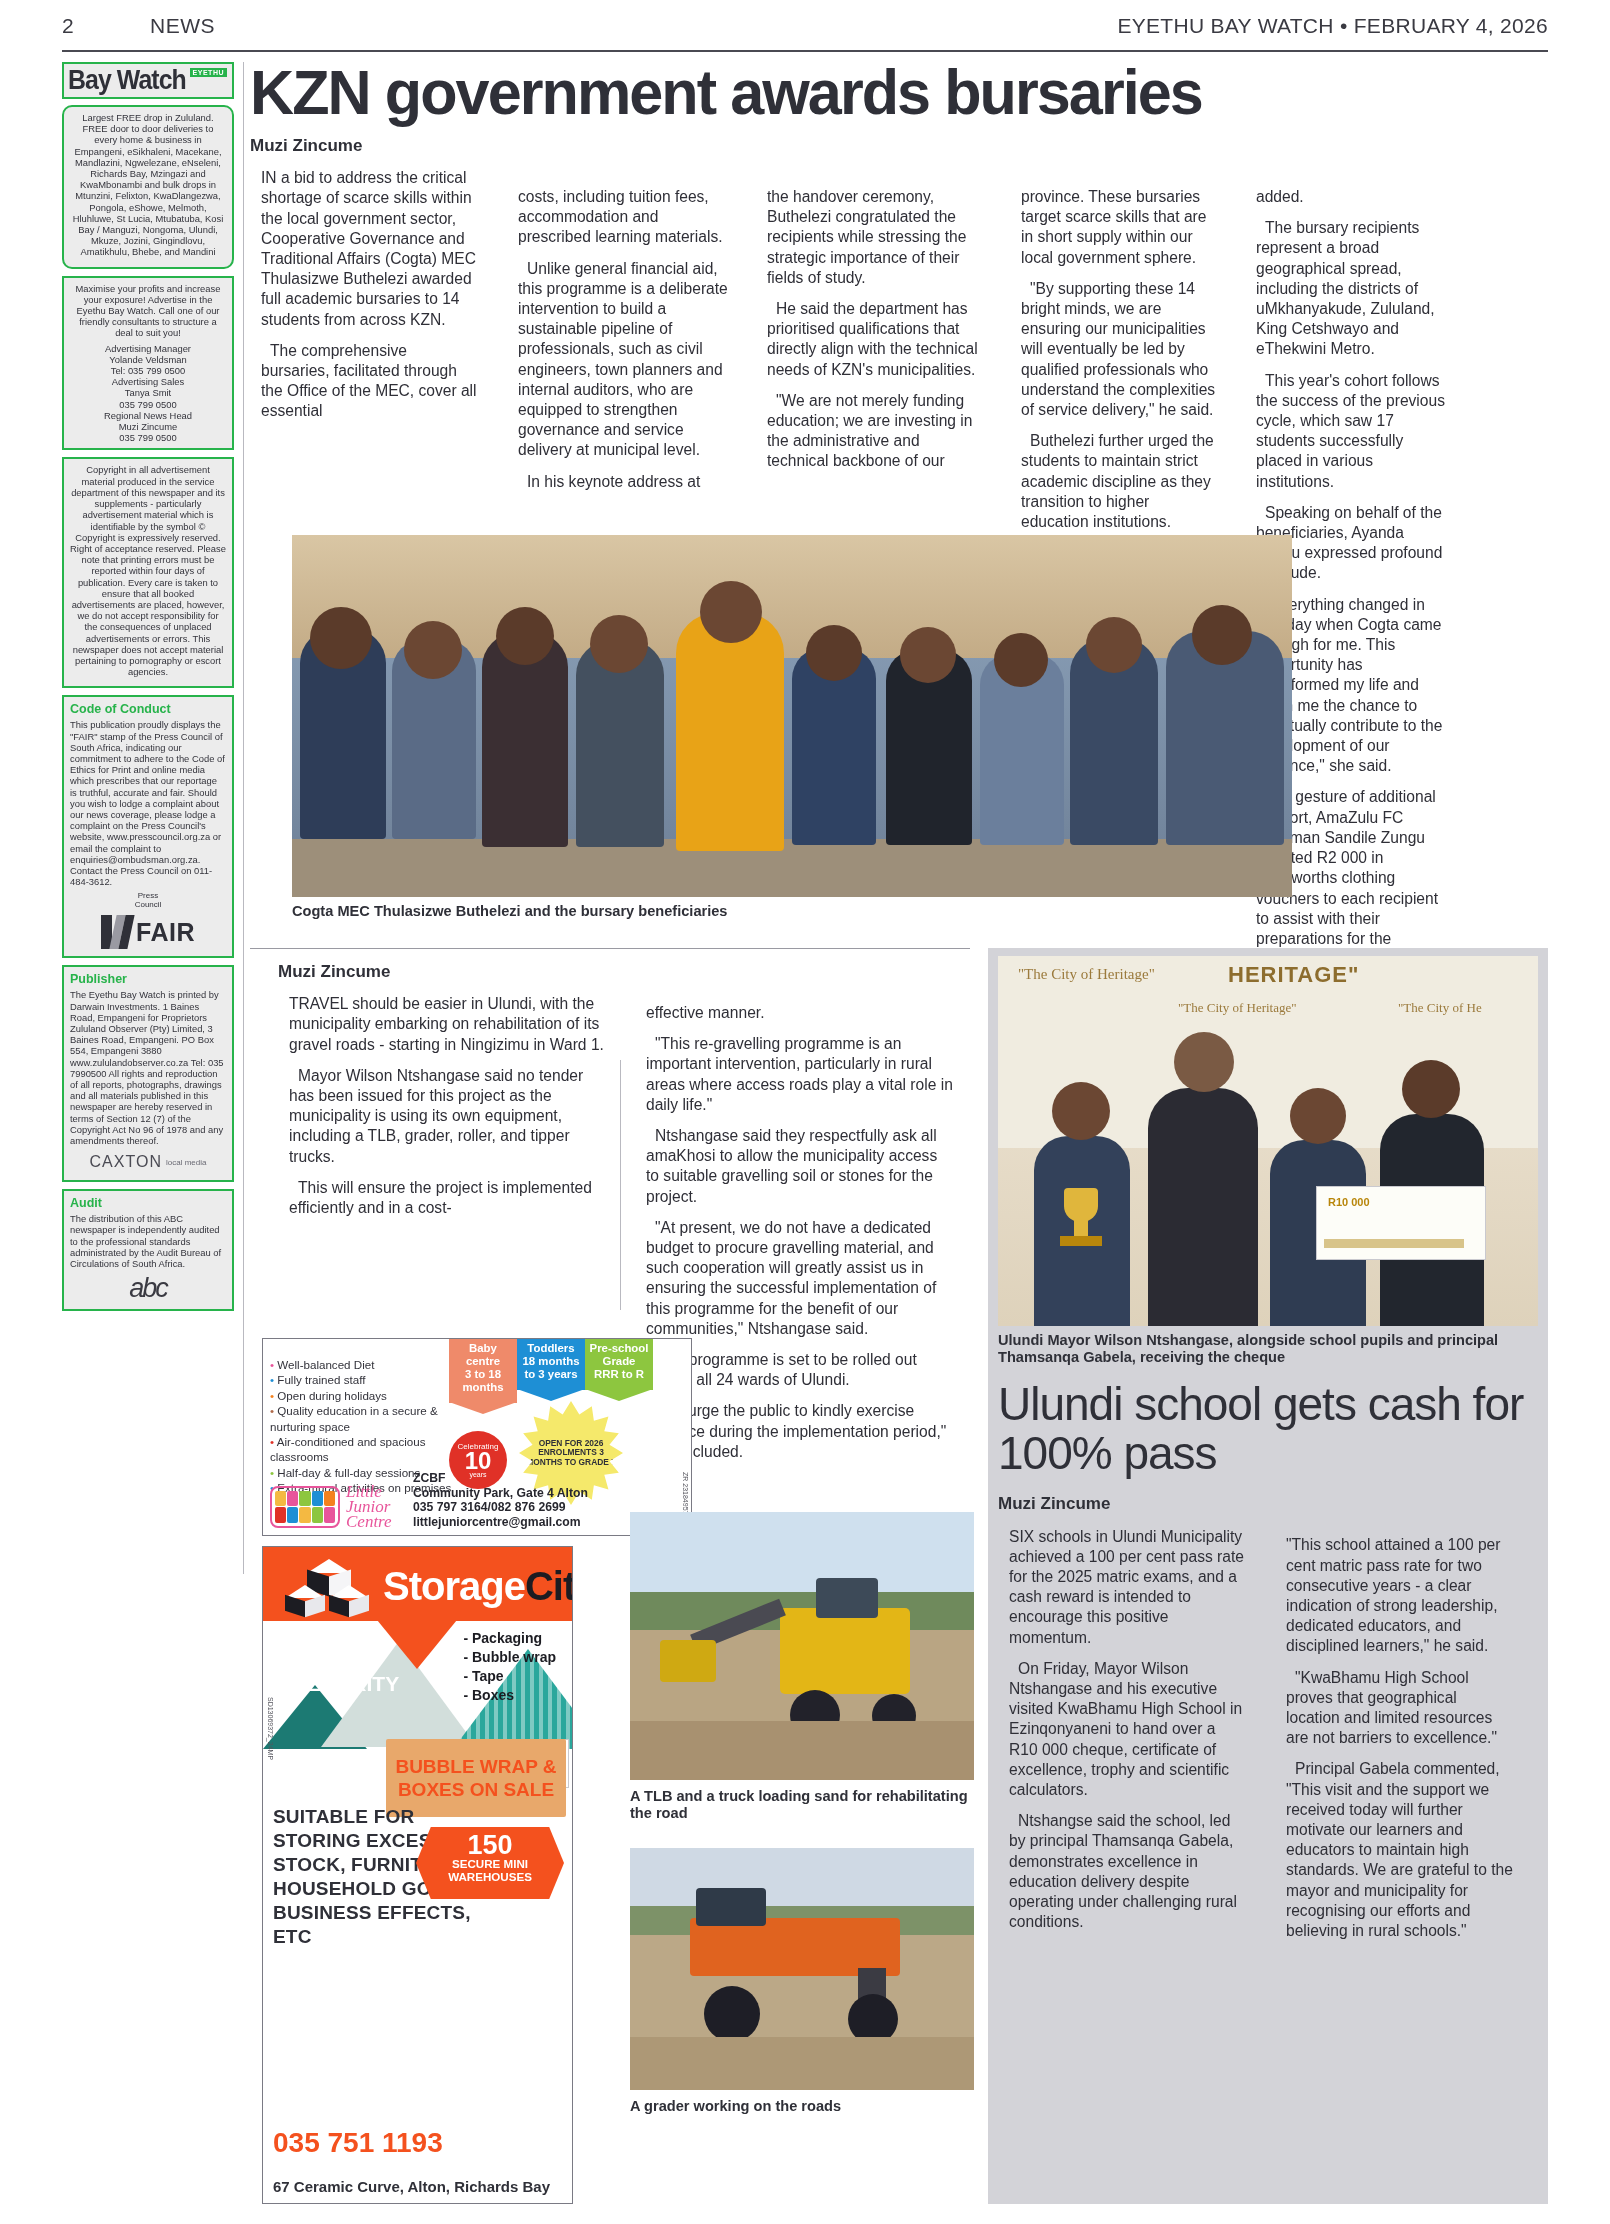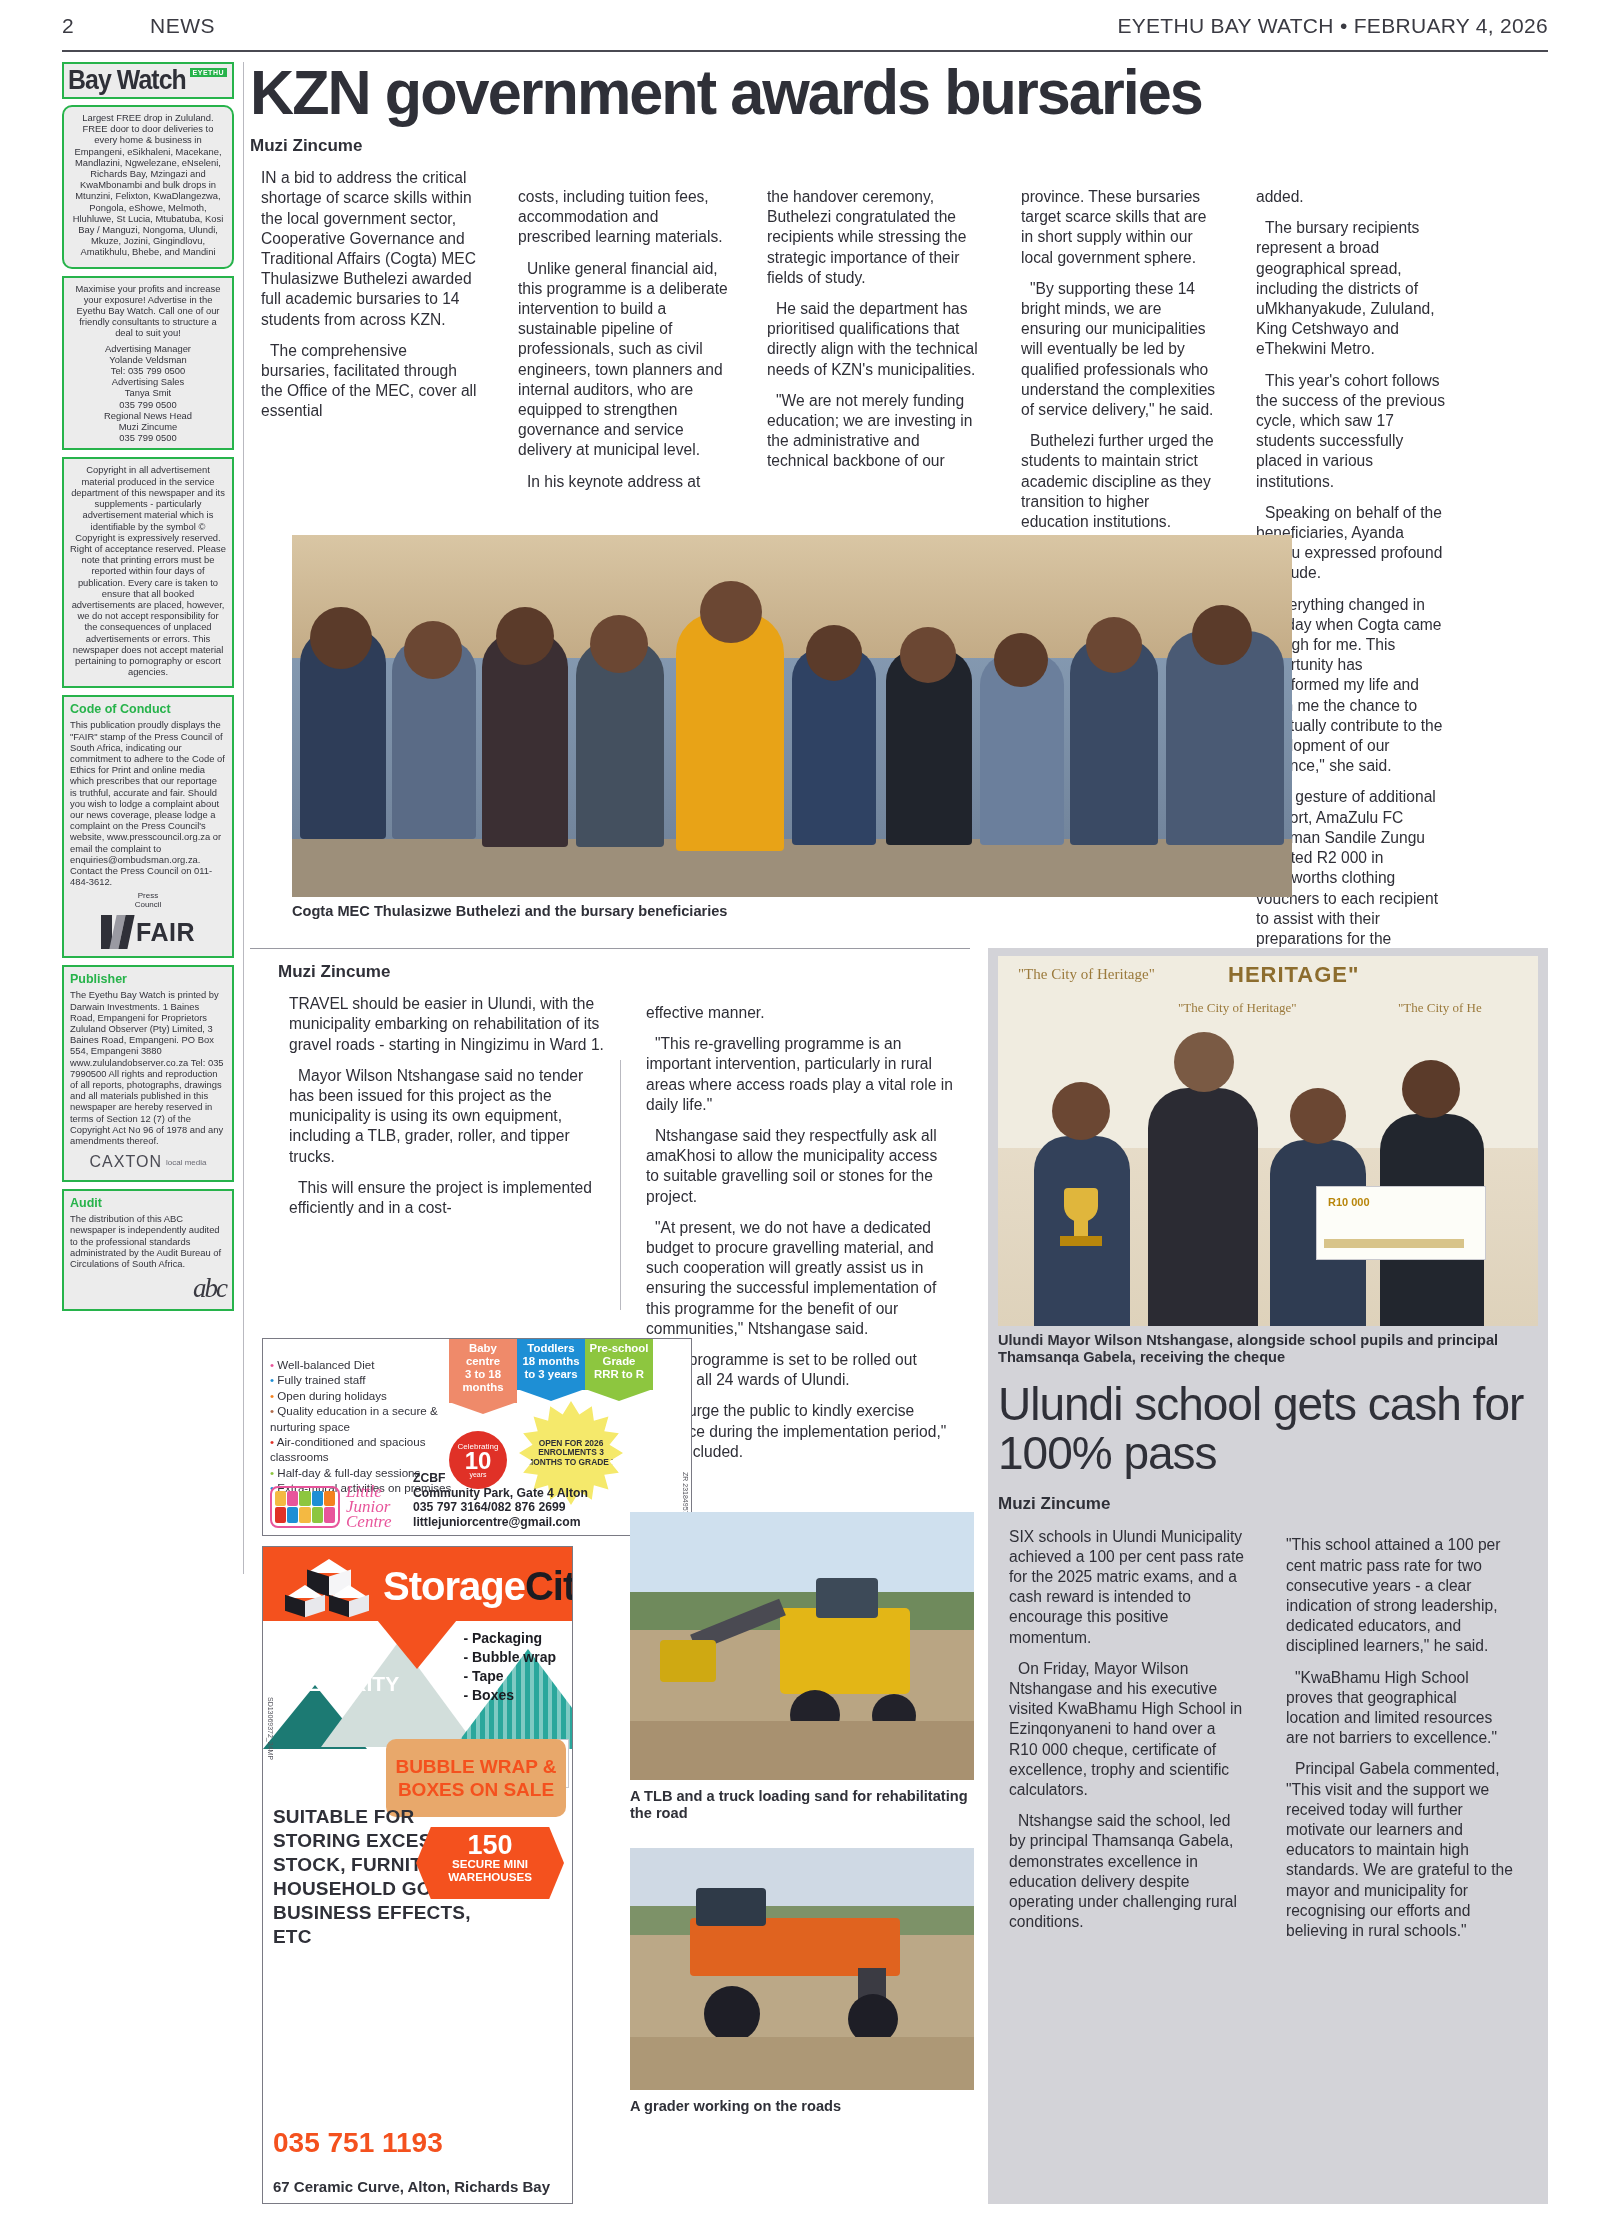--- a/index.html
+++ b/index.html
@@ -26,21 +26,21 @@
   .fairmark{width:30px;height:34px;position:relative;}
   .fairmark i{position:absolute;display:block;}
   .fairmark i.a{left:0;top:0;width:11px;height:34px;background:#2f3038;}
   .fairmark i.b{left:12px;top:0;width:9px;height:34px;background:#9a9aa2;transform:skewX(-12deg);}
   .fairmark i.c{left:21px;top:0;width:9px;height:34px;background:#2f3038;transform:skewX(-12deg);}
   .fairtext{font-size:25px;font-weight:600;color:#2f3038;letter-spacing:.5px;}
   .presscouncil{font-size:8px;text-align:center;color:#34343c;line-height:9px;margin-top:2px;}
   .caxton{display:flex;align-items:center;gap:4px;justify-content:center;margin:7px 0 4px;}
   .caxtonname{font-size:16px;color:#4b4b54;letter-spacing:1px;}
   .caxtonsub{font-size:8px;color:#6a6a74;}
-  .abclogo{font-size:27px;color:#3a3a42;text-align:right;letter-spacing:-2px;font-family:Liberation Serif, serif;font-style:italic;margin-top:4px;}
+  .abclogo{font-size:27px;color:#3a3a42;text-align:center;letter-spacing:-2px;font-family:Liberation Sans, sans-serif;font-style:italic;margin-top:4px;}
 
   
   .main{position:absolute;left:250px;top:62px;width:1298px;}
   .vrule{position:absolute;background:#b9b9c0;width:1px;}
 
   .hed1{font-size:63px;font-weight:bold;letter-spacing:-2px;line-height:60px;color:#2f3038;margin:0 0 14px 0;transform:scaleX(.97);transform-origin:left;}
   .byline{font-size:17px;font-weight:bold;color:#2f3038;margin:0 0 12px 0;}
   .cols{display:flex;gap:17px;}
   .col{font-size:15.6px;line-height:20.2px;color:#2f2f37;}
   .col p{margin:11px;text-indent:0;}
@@ -81,21 +81,21 @@
   .sc-logo-txt span{color:#1c1c22;}
   .cubes{position:absolute;left:22px;top:12px;width:86px;height:52px;}
   .sc-body{position:relative;height:330px;background:#fff;overflow:hidden;}
   .tri{position:absolute;width:0;height:0;}
   .sc-copy{position:absolute;left:10px;top:170px;font-size:19px;font-weight:bold;line-height:24px;color:#2f3038;letter-spacing:.2px;}
   .sc-phone{position:absolute;left:10px;bottom:44px;font-size:28px;font-weight:bold;color:#f4511e;}
   .sc-addr{position:absolute;left:10px;bottom:8px;font-size:15px;font-weight:bold;line-height:17px;color:#2f3038;}
   .sc-badge{position:absolute;right:8px;bottom:52px;width:148px;height:72px;background:#f4511e;clip-path:polygon(10% 0,90% 0,100% 50%,90% 100%,10% 100%,0 50%);color:#fff;text-align:center;padding-top:6px;box-sizing:border-box;}
   .sc-badge .n{font-size:27px;font-weight:bold;line-height:25px;}
   .sc-badge .t{font-size:11.6px;font-weight:bold;line-height:12.6px;}
-  .sc-bubble{position:absolute;right:6px;top:118px;width:180px;height:78px;background:#e8a86b;border-radius:10px;display:flex;align-items:center;justify-content:center;}
+  .sc-bubble{position:absolute;right:6px;top:118px;width:180px;height:78px;background:#e8a86b;border-radius:2px;display:flex;align-items:center;justify-content:center;}
   .sc-bubble span{color:#f4511e;font-size:19px;font-weight:bold;text-align:center;line-height:23px;}
   .sc-ul{position:absolute;right:16px;top:8px;font-size:14px;font-weight:bold;line-height:19px;color:#1c1c22;}
   .sc-assist{position:absolute;left:196px;top:118px;width:100px;background:#fff;border:1px solid #c9c9cf;padding:4px;font-size:11.4px;font-weight:bold;line-height:13px;color:#2f3038;}
   .sc-24{position:absolute;left:30px;top:30px;color:#fff;font-size:21px;font-weight:bold;text-align:center;line-height:22px;}
 
   .rightphoto-wrap{background:#d3d3d8;padding:8px 10px 10px;box-sizing:border-box;}
   .rp-cap{font-size:14.6px;font-weight:bold;line-height:17.2px;color:#2f3038;margin-top:6px;}
 </style>
 </head>
 <body>

